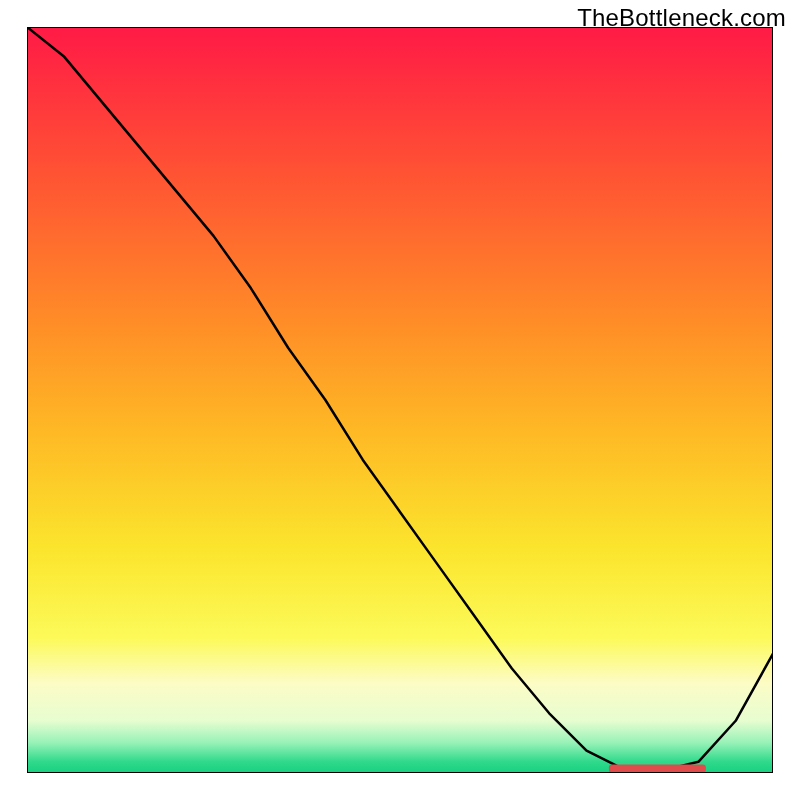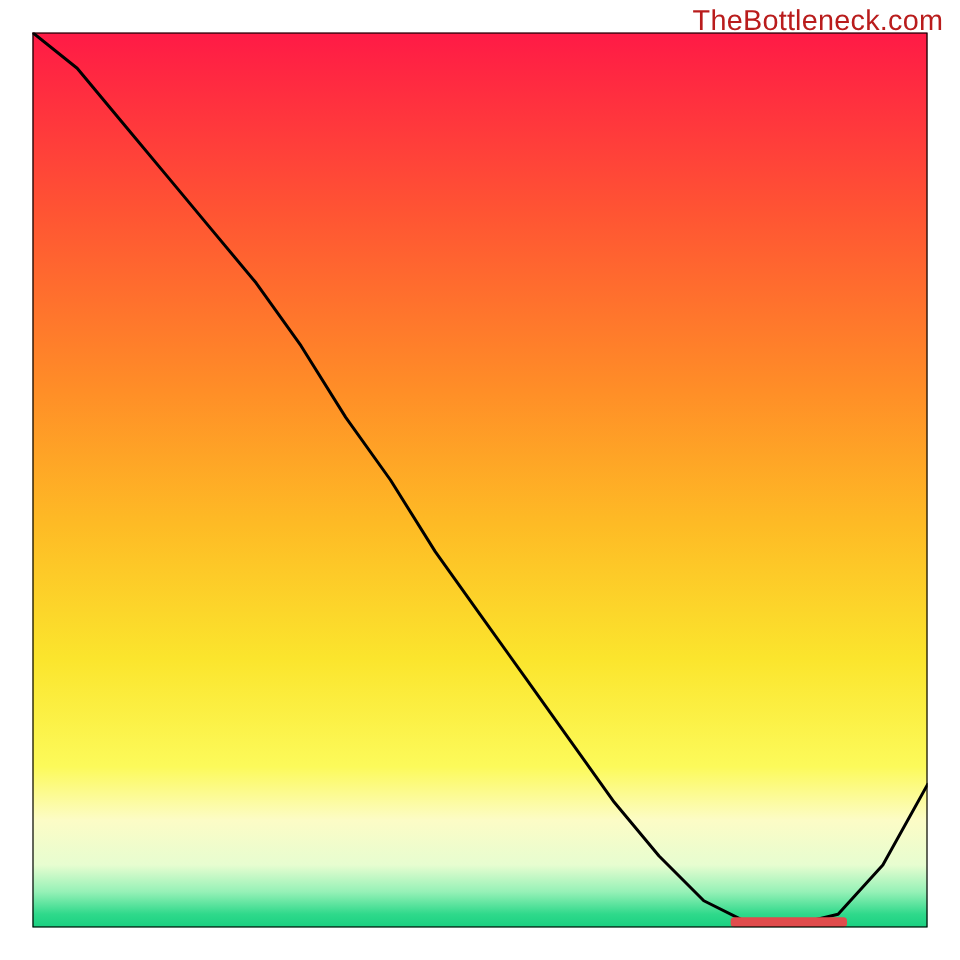--- a/index.html
+++ b/index.html
@@ -15,21 +15,21 @@
     position: relative;
     width: 800px;
     height: 800px;
   }
   .watermark {
     position: absolute;
     top: 4px;
     right: 14px;
     font-size: 24px;
     font-weight: 500;
-    color: #b91c1c;
+    color: #000000;
     letter-spacing: 0.2px;
   }
   .plot {
     position: absolute;
     left: 27px;
     top: 27px;
     width: 746px;
     height: 746px;
     box-sizing: border-box;
   }

